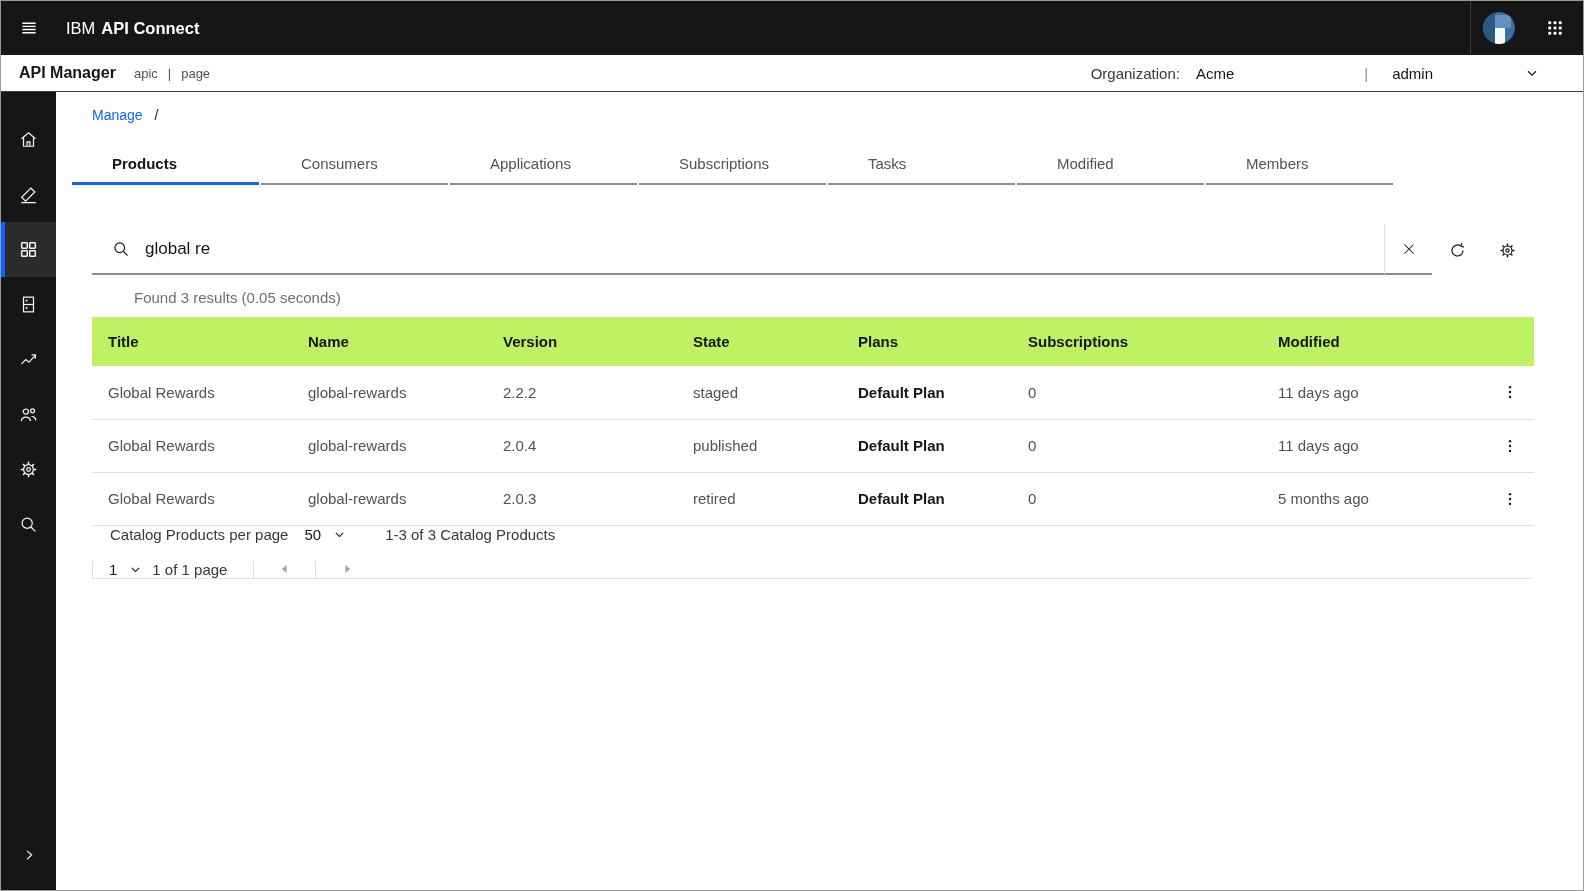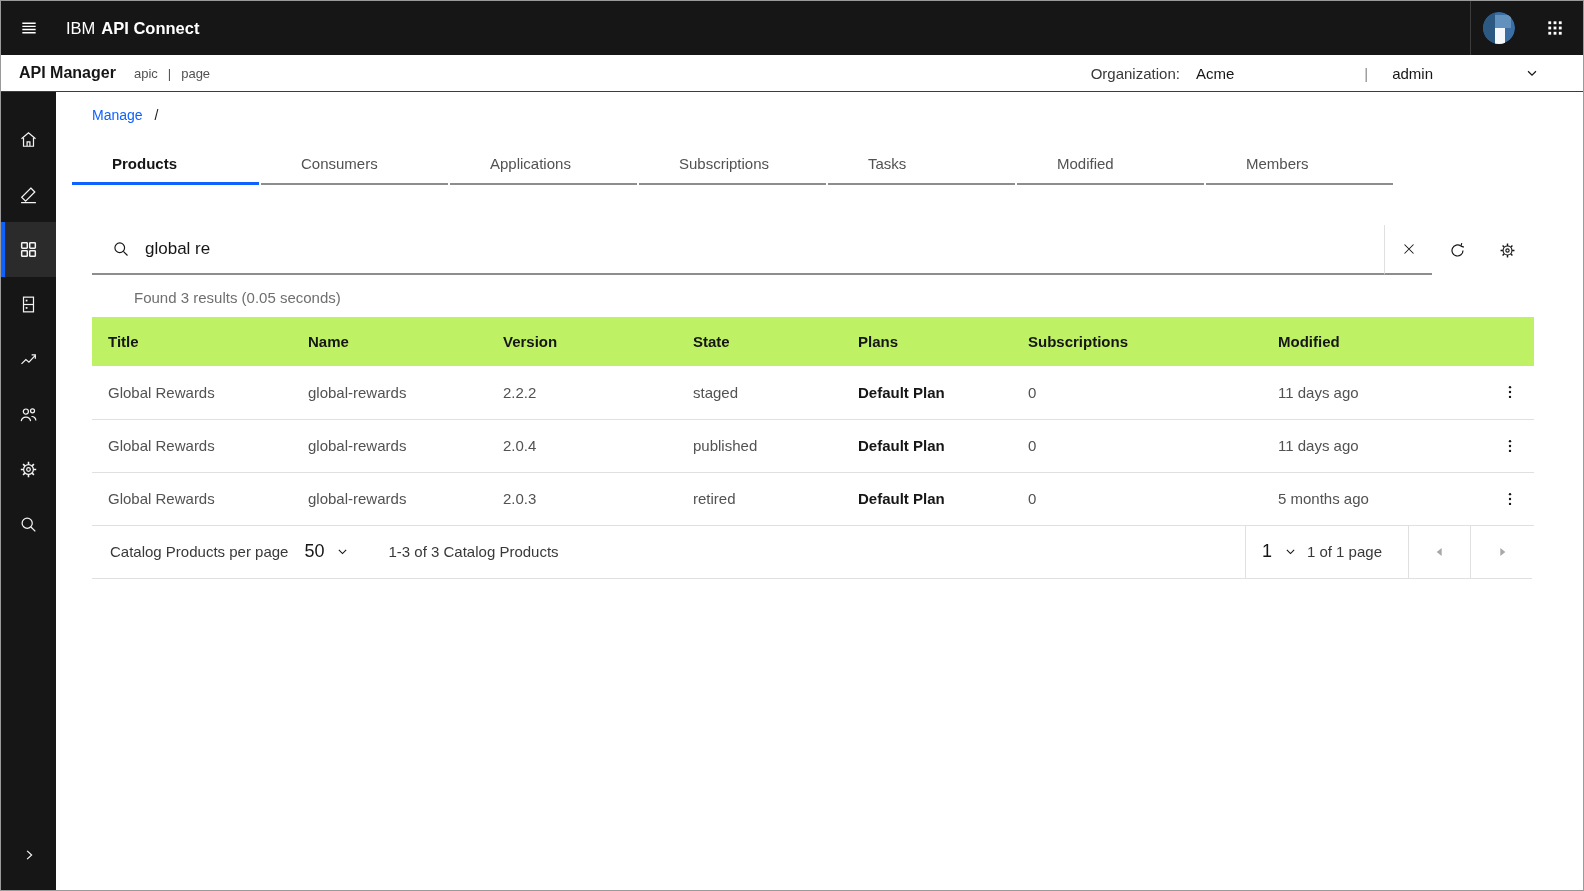--- a/index.html
+++ b/index.html
@@ -64,24 +64,24 @@
 
   
   table { width: 100%; border-collapse: collapse; table-layout: fixed; }
   thead th { background: #bef264; height: 49px; text-align: left; padding: 0 16px; font-size: 15px; font-weight: 700; color: #161616; }
   tbody td { height: 53px; border-bottom: 1px solid #e0e0e0; padding: 0 16px; font-size: 15px; color: #525252; background: #fff; }
   td.plans { color: #161616; font-weight: 700; }
   td.actions, th.actions { padding: 0; text-align: center; }
   .kebab-btn { width: 32px; height: 32px; background: none; border: none; cursor: pointer; color: #161616; display: inline-flex; align-items: center; justify-content: center; }
 
   
-  .pagination { height: 53px; display: flex; align-items: stretch; border-bottom: 1px solid #e0e0e0; font-size: 15px; color: #393939; background: #fff; }
+  .pagination { height: 53px; display: flex; align-items: stretch; border-bottom: 1px solid #e0e0e0; font-size: 15px; color: #393939; background: #fff; flex-direction: column; }
   .pg-left { display: flex; align-items: center; padding-left: 18px; }
   .pg-label { margin-right: 16px; }
-  .pg-select { background: none; border: none; cursor: pointer; font-family: inherit; font-size: 18px; color: #161616; display: flex; align-items: center; gap: 12px; }
+  .pg-select { background: none; border: none; cursor: pointer; font-family: inherit; font-size: 15px; color: #161616; display: flex; align-items: center; gap: 12px; }
   .pg-div { width: 1px; background: #e0e0e0; }
   .pg-range { display: flex; align-items: center; padding-left: 20px; }
   .pg-spacer { flex: 1; }
   .pg-right { display: flex; align-items: stretch; }
   .pg-page-select { padding: 0 10px 0 16px; }
   .pg-pagetext { display: flex; align-items: center; padding-right: 26px; color: #393939; }
   .pg-nav-btn { width: 62px; background: none; border: none; border-left: 1px solid #e0e0e0; display: flex; align-items: center; justify-content: center; cursor: default; color: #a8a8a8; }
   .ml18 { margin-left: 18px; }
 </style>
 </head>

